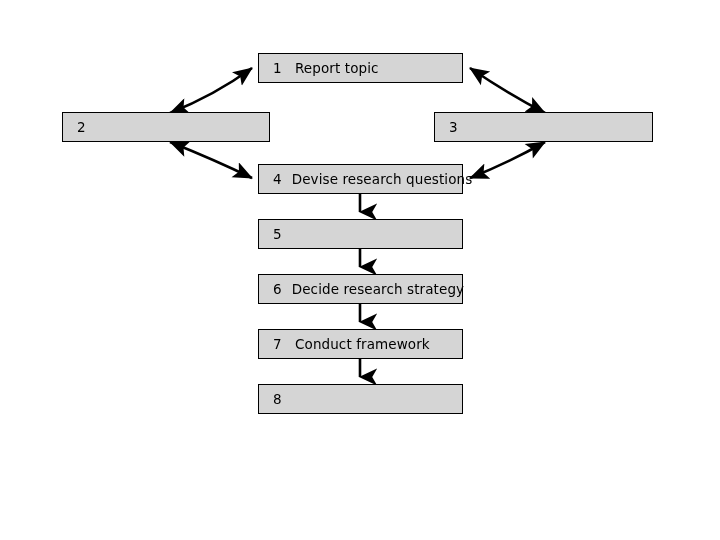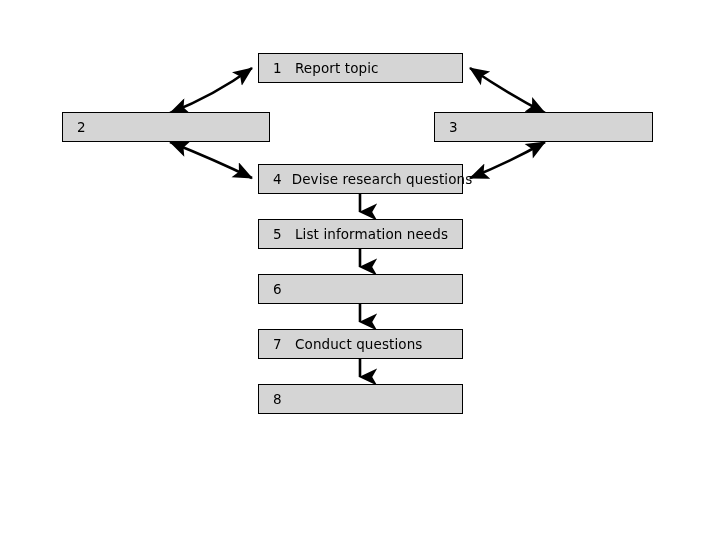--- a/index.html
+++ b/index.html
@@ -108,29 +108,29 @@
     <span class="box-num">3</span>
   </div>
 
   <div class="flow-box" style="left:258px; top:164px; width:205px; height:30px;">
     <span class="box-num">4</span>
     <span class="box-label">Devise research questions</span>
   </div>
 
   <div class="flow-box" style="left:258px; top:219px; width:205px; height:30px;">
     <span class="box-num">5</span>
-    <span class="box-label">List information needs</span>
   </div>
 
   <div class="flow-box" style="left:258px; top:274px; width:205px; height:30px;">
     <span class="box-num">6</span>
+    <span class="box-label">Decide research strategy</span>
   </div>
 
   <div class="flow-box" style="left:258px; top:329px; width:205px; height:30px;">
     <span class="box-num">7</span>
-    <span class="box-label">Conduct questions</span>
+    <span class="box-label">Conduct framework</span>
   </div>
 
   <div class="flow-box" style="left:258px; top:384px; width:205px; height:30px;">
     <span class="box-num">8</span>
   </div>
 
 </div>
 
 </body></html>

